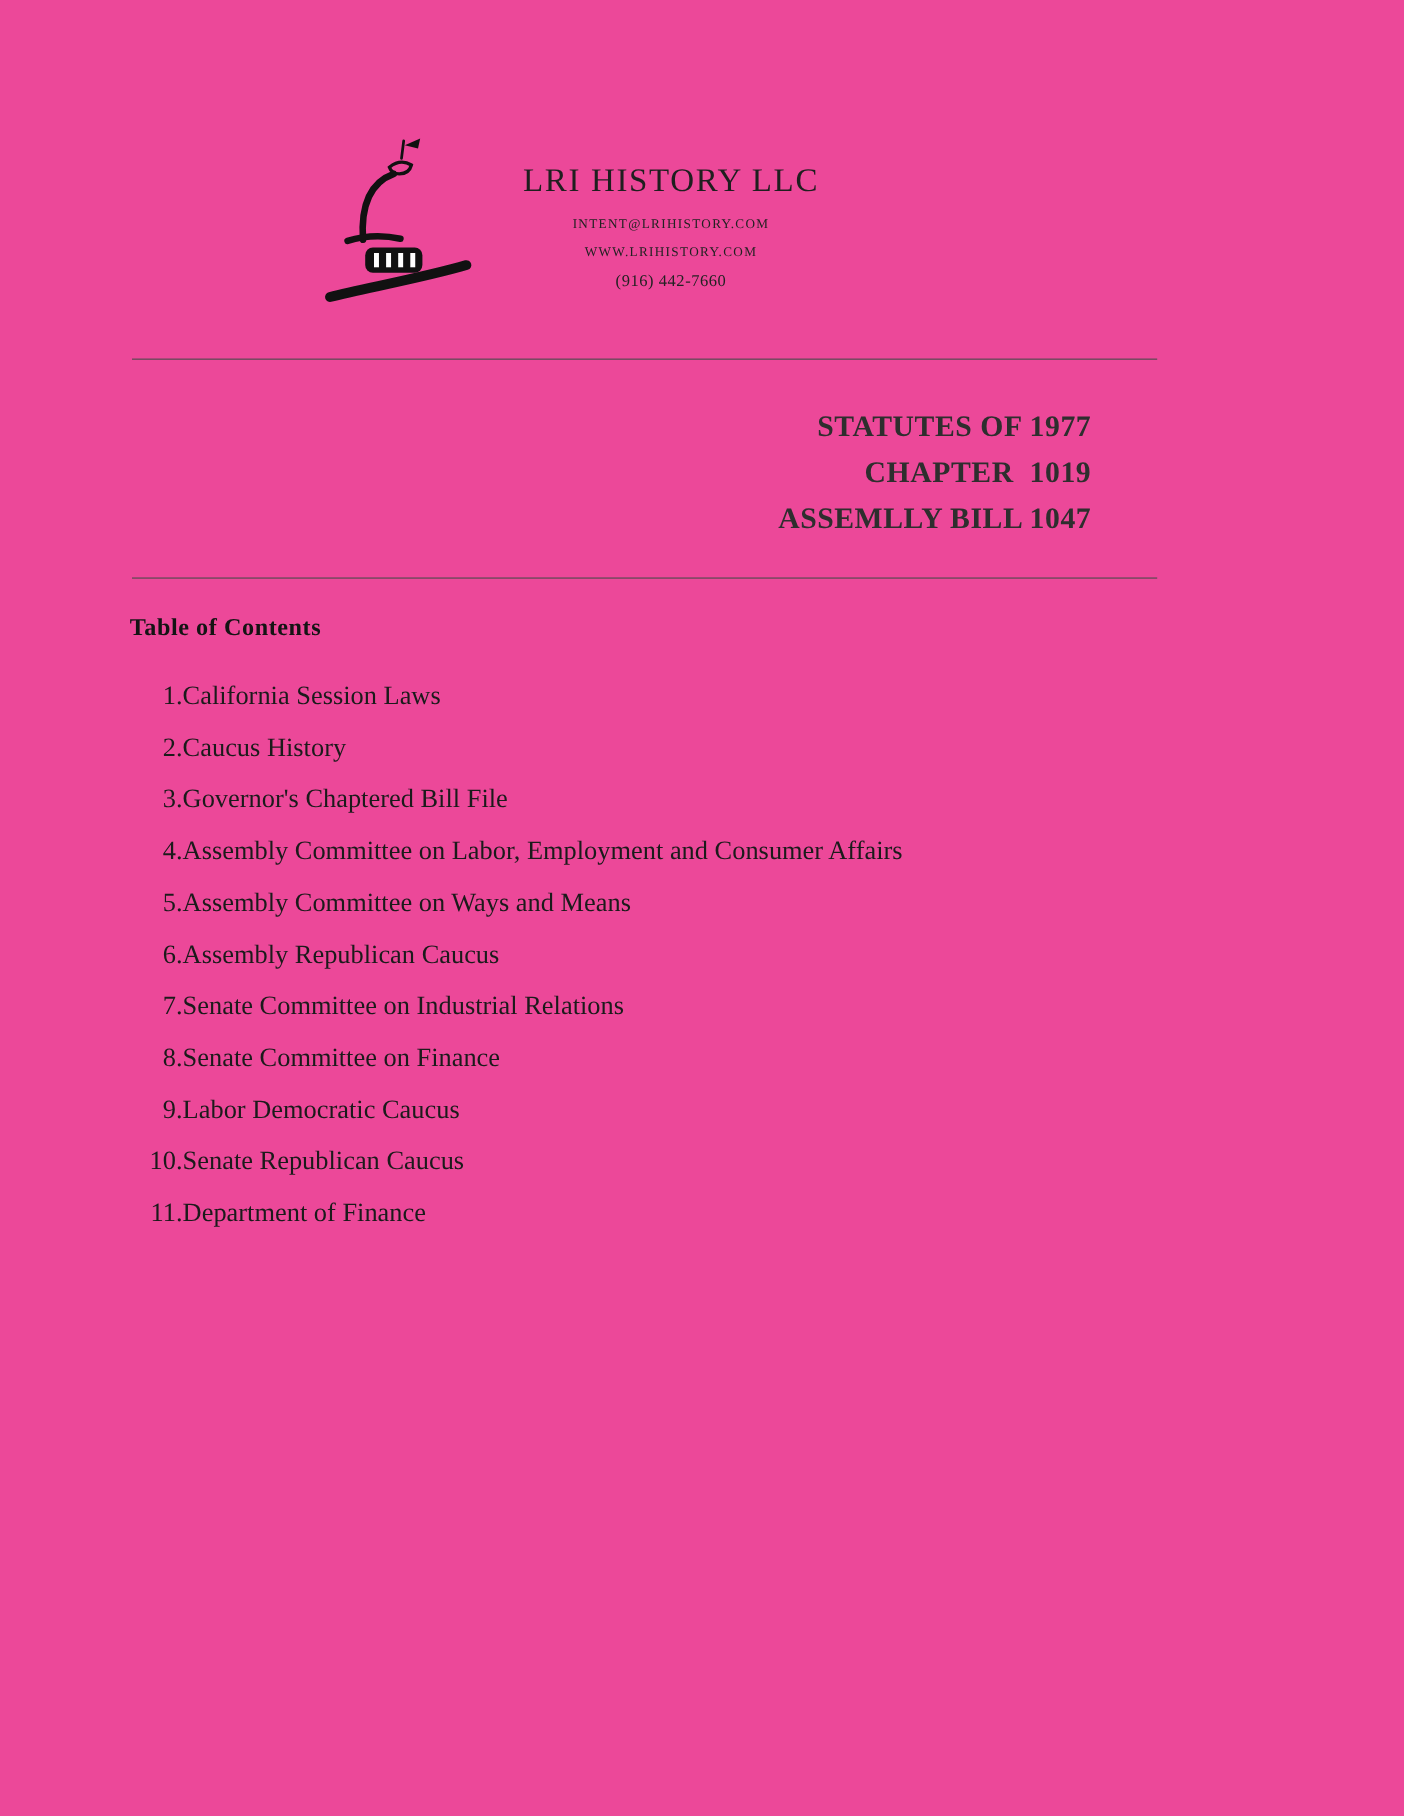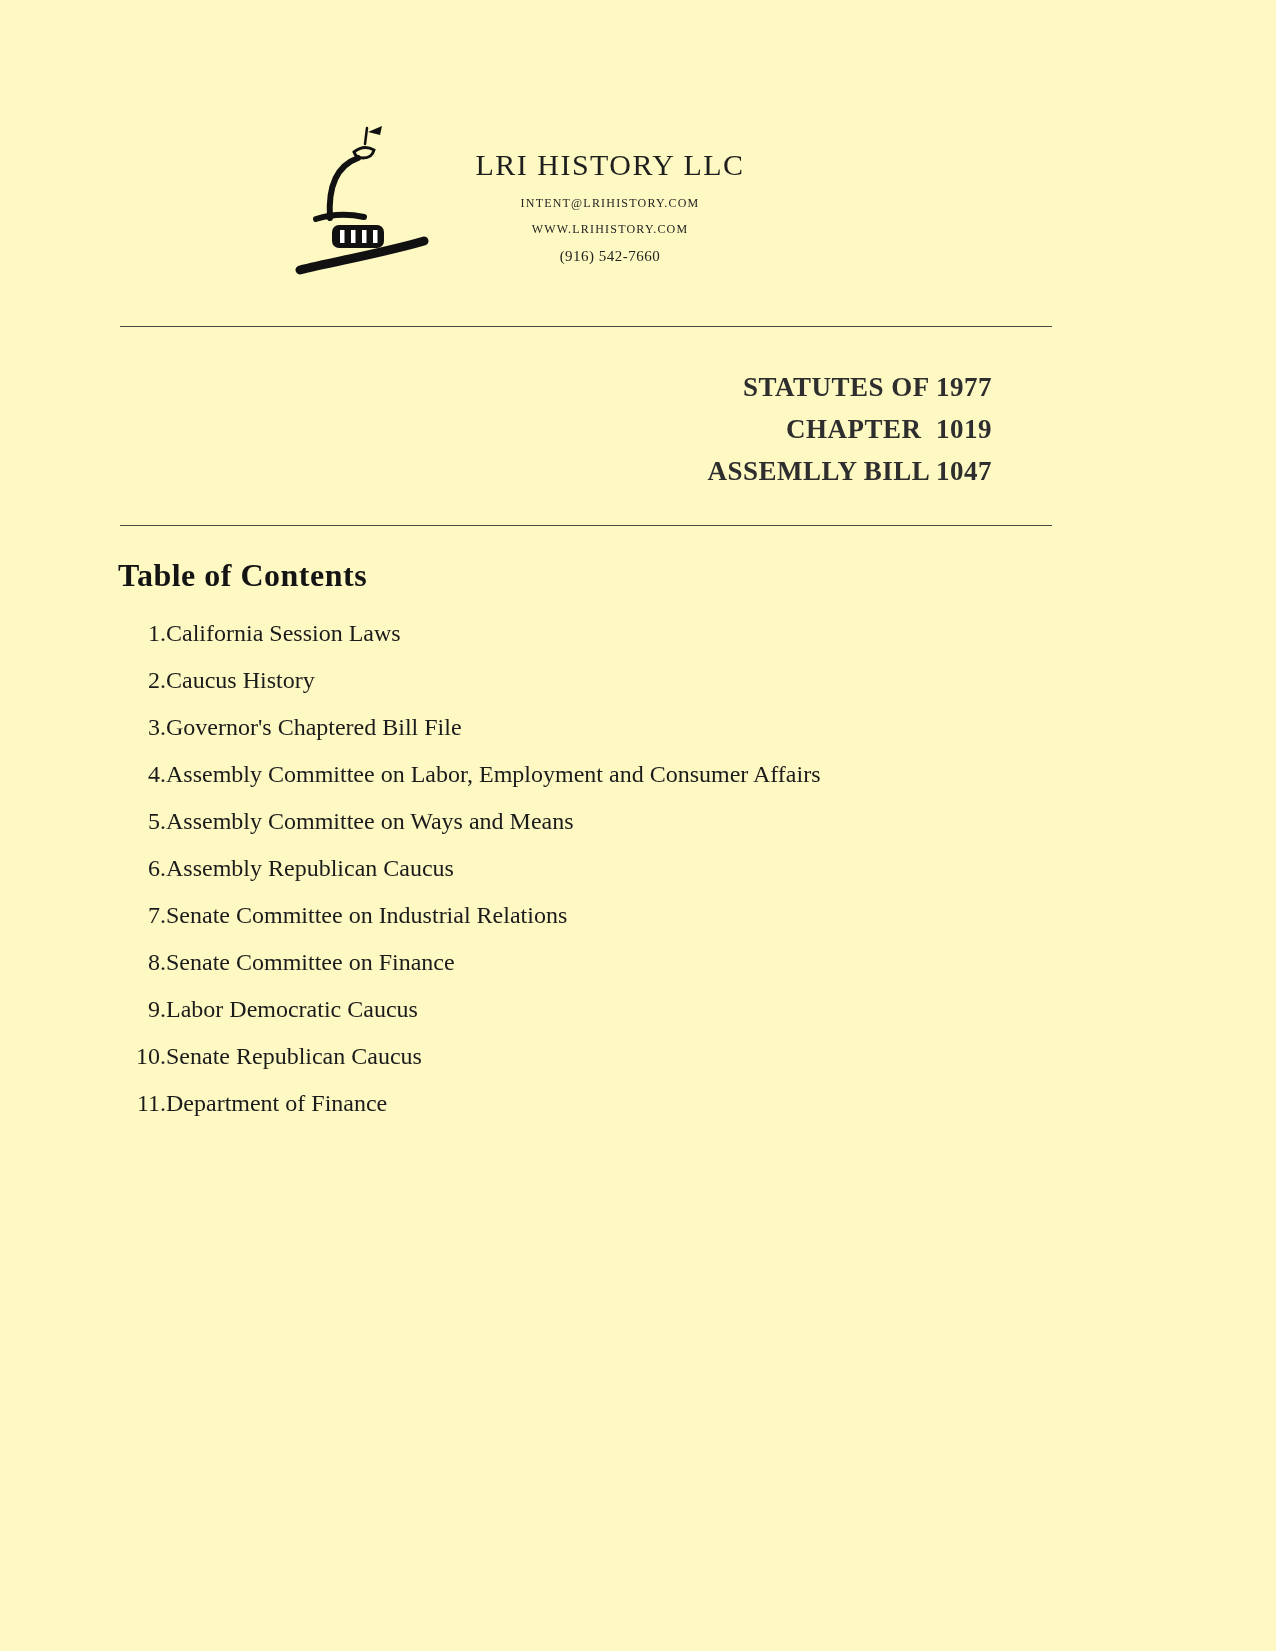--- a/index.html
+++ b/index.html
@@ -6,21 +6,21 @@
   html, body { background: #ffffff; }
   body {
     font-family: "Liberation Serif", "DejaVu Serif", serif;
     color: #1a1a1a;
   }
   .page {
     position: relative;
     width: 1276px;
     height: 1651px;
     margin: 0 auto;
-    background: #fef9c3;
+    background: #ec4899;
     overflow: hidden;
   }
 
   
   .logo-wrap {
     position: absolute;
     left: 292px;
     top: 122px;
     width: 150px;
     height: 165px;
@@ -79,21 +79,21 @@
     letter-spacing: 0.5px;
     line-height: 42px;
     white-space: pre;
   }
 
   
   .toc-heading {
     position: absolute;
     left: 118px;
     top: 557px;
-    font-size: 32px;
+    font-size: 22px;
     font-weight: bold;
     color: #141414;
     letter-spacing: 0.5px;
   }
   .toc-list {
     position: absolute;
     left: 118px;
     top: 620px;
     width: 960px;
   }
@@ -138,21 +138,21 @@
       <rect x="81" y="108" width="4.5" height="13" fill="#fff"></rect>
 
       <path d="M8 148 C 40 140, 95 130, 132 119" fill="none" stroke="#111" stroke-width="9" stroke-linecap="round"></path>
     </svg>
   </div>
 
   <div class="header-text">
     <div class="company-name">LRI HISTORY LLC</div>
     <div class="contact-line">INTENT@LRIHISTORY.COM</div>
     <div class="contact-line">WWW.LRIHISTORY.COM</div>
-    <div class="phone-line">(916) 542-7660</div>
+    <div class="phone-line">(916) 442-7660</div>
   </div>
 
   <div class="rule rule-top"></div>
 
   <div class="title-block">
     <div class="title-line">STATUTES OF 1977</div>
     <div class="title-line">CHAPTER  1019</div>
     <div class="title-line">ASSEMLLY BILL 1047</div>
   </div>
 

